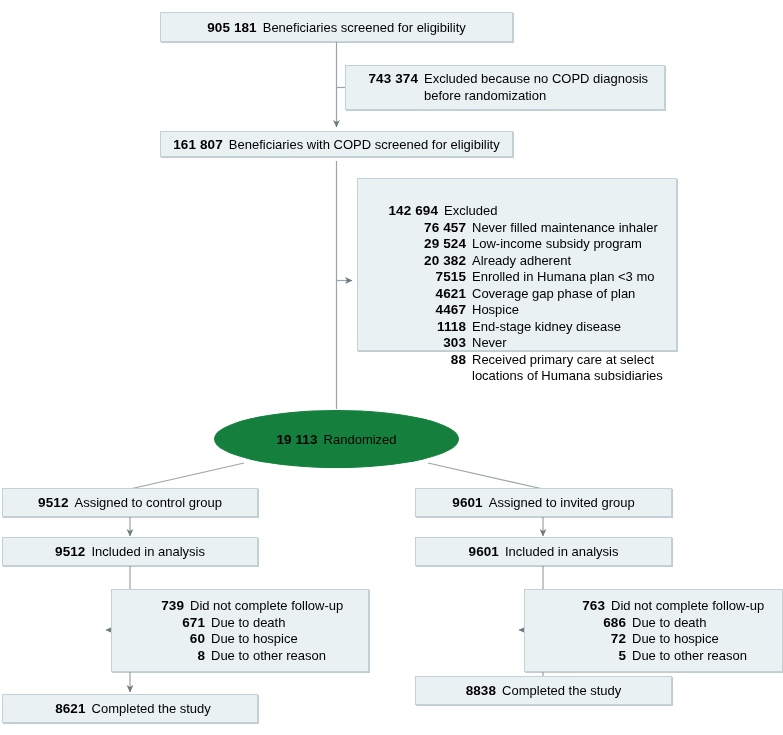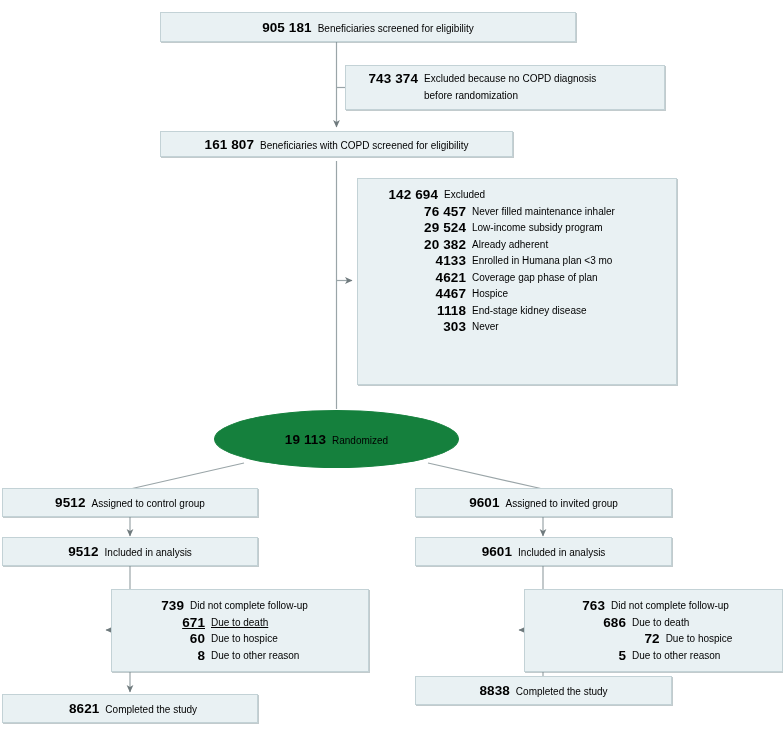--- a/index.html
+++ b/index.html
@@ -54,21 +54,21 @@
     display: flex;
     align-items: baseline;
     white-space: nowrap;
   }
   .num {
     font-weight: bold;
     font-size: 13.5px;
     letter-spacing: 0.1px;
   }
   .lbl {
-    font-size: 10px;
+    font-size: 13px;
     margin-left: 6px;
   }
   
   .listbox {
     padding: 9px 8px 9px 8px;
   }
   .row {
     display: flex;
     align-items: flex-start;
     line-height: 16.5px;
@@ -118,21 +118,21 @@
       <path d="M543,517 L543,536" marker-end="url(#arr)"></path>
       <path d="M543,565 L543,692" marker-end="url(#arr)"></path>
       <path d="M543,630 L519,630" marker-end="url(#arr)"></path>
     </g>
     <g stroke="#9aa5a8" stroke-width="1.2" fill="none">
       <path d="M130,630 L111,630" marker-end="url(#arr)"></path>
       <path d="M543,630 L524,630" marker-end="url(#arr)"></path>
     </g>
   </svg>
 
-  <div class="box single" style="left:160px; top:12px; width:416px; height:30px;align-items:center;">
+  <div class="box single" style="left:160px; top:12px; width:353px; height:30px;align-items:center;">
     <span class="line">
       <span class="num">905 181</span>
       <span class="lbl">Beneficiaries screened for eligibility</span>
     </span>
   </div>
 
   <div class="box listbox" style="left:345px; top:65px; width:320px; height:45px; padding:5px 8px;">
     <div class="row" style="--numw:64px;">
       <span class="num">743 374</span>
       <span class="lbl wrap2">Excluded because no COPD diagnosis
@@ -140,56 +140,61 @@
     </div>
   </div>
 
   <div class="box single" style="left:160px; top:131px; width:353px; height:26px;">
     <span class="line">
       <span class="num">161 807</span>
       <span class="lbl">Beneficiaries with COPD screened for eligibility</span>
     </span>
   </div>
 
-  <div class="box listbox" style="left:357px; top:178px; width:320px; height:207px; padding:8px 8px 8px 8px;">
+  <div class="box listbox" style="left:357px; top:178px; width:320px; height:173px; padding:24px 8px 8px 8px;">
     <div class="row" style="--numw:72px;">
       <span class="num">142 694</span>
       <span class="lbl">Excluded</span>
     </div>
     <div class="row" style="--numw:100px;">
       <span class="num">76 457</span>
       <span class="lbl">Never filled maintenance inhaler</span>
     </div>
     <div class="row" style="--numw:100px;">
       <span class="num">29 524</span>
       <span class="lbl">Low-income subsidy program</span>
     </div>
     <div class="row" style="--numw:100px;">
       <span class="num">20 382</span>
       <span class="lbl">Already adherent</span>
     </div>
     <div class="row" style="--numw:100px;">
-      <span class="num">4133</span>
+      <span class="num">7515</span>
       <span class="lbl">Enrolled in Humana plan &lt;3 mo</span>
     </div>
     <div class="row" style="--numw:100px;">
       <span class="num">4621</span>
       <span class="lbl">Coverage gap phase of plan</span>
     </div>
     <div class="row" style="--numw:100px;">
       <span class="num">4467</span>
       <span class="lbl">Hospice</span>
     </div>
     <div class="row" style="--numw:100px;">
       <span class="num">1118</span>
       <span class="lbl">End-stage kidney disease</span>
     </div>
     <div class="row" style="--numw:100px;">
       <span class="num">303</span>
       <span class="lbl">Never</span>
+    </div>
+    <div class="row" style="--numw:100px;">
+      <span class="num">88</span>
+      <span class="lbl wrap2">Received primary care at select
+locations of Humana subsidiaries</span>
     </div>
   </div>
 
   <div class="oval" style="left:214px; top:410px; width:245px; height:58px;">
     <span class="line">
       <span class="num">19 113</span>
       <span class="lbl">Randomized</span>
     </span>
   </div>
 
@@ -205,21 +210,21 @@
       <span class="num">9512</span>
       <span class="lbl">Included in analysis</span>
     </span>
   </div>
 
   <div class="box listbox" style="left:111px; top:589px; width:258px; height:83px; padding:8px 8px;">
     <div class="row" style="--numw:64px; line-height:17px;">
       <span class="num">739</span>
       <span class="lbl">Did not complete follow-up</span>
     </div>
-    <div class="row" style="--numw:85px; line-height:17px;text-decoration:underline;">
+    <div class="row" style="--numw:85px; line-height:17px;">
       <span class="num">671</span>
       <span class="lbl">Due to death</span>
     </div>
     <div class="row" style="--numw:85px; line-height:17px;">
       <span class="num">60</span>
       <span class="lbl">Due to hospice</span>
     </div>
     <div class="row" style="--numw:85px; line-height:17px;">
       <span class="num">8</span>
       <span class="lbl">Due to other reason</span>
@@ -249,21 +254,21 @@
 
   <div class="box listbox" style="left:524px; top:589px; width:259px; height:83px; padding:8px 16px;">
     <div class="row" style="--numw:64px; line-height:17px;">
       <span class="num">763</span>
       <span class="lbl">Did not complete follow-up</span>
     </div>
     <div class="row" style="--numw:85px; line-height:17px;">
       <span class="num">686</span>
       <span class="lbl">Due to death</span>
     </div>
-    <div class="row" style="--numw:85px; line-height:17px;justify-content:center;">
+    <div class="row" style="--numw:85px; line-height:17px;">
       <span class="num">72</span>
       <span class="lbl">Due to hospice</span>
     </div>
     <div class="row" style="--numw:85px; line-height:17px;">
       <span class="num">5</span>
       <span class="lbl">Due to other reason</span>
     </div>
   </div>
 
   <div class="box single" style="left:415px; top:676px; width:257px; height:29px;">

